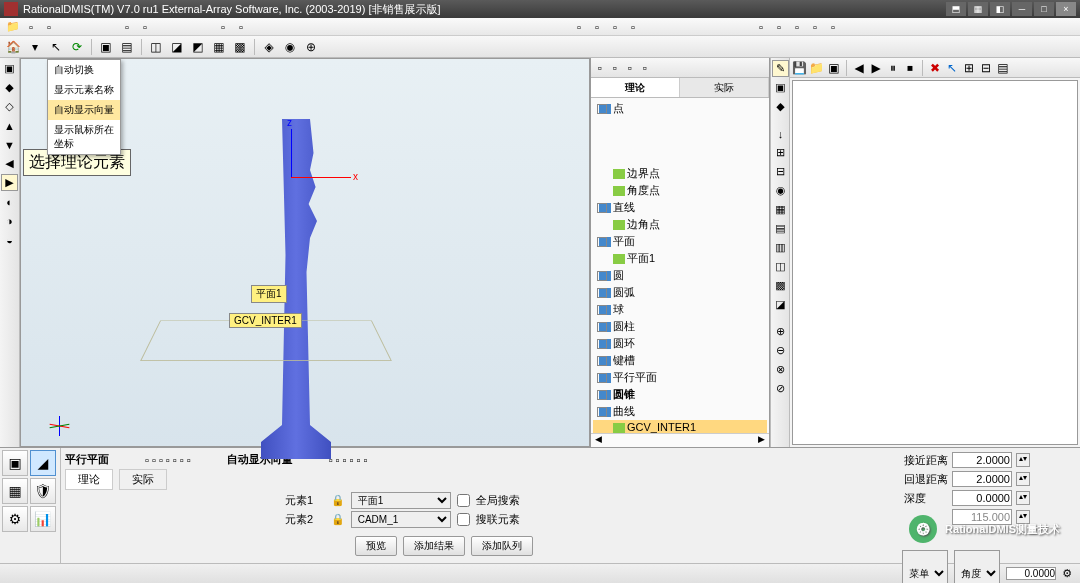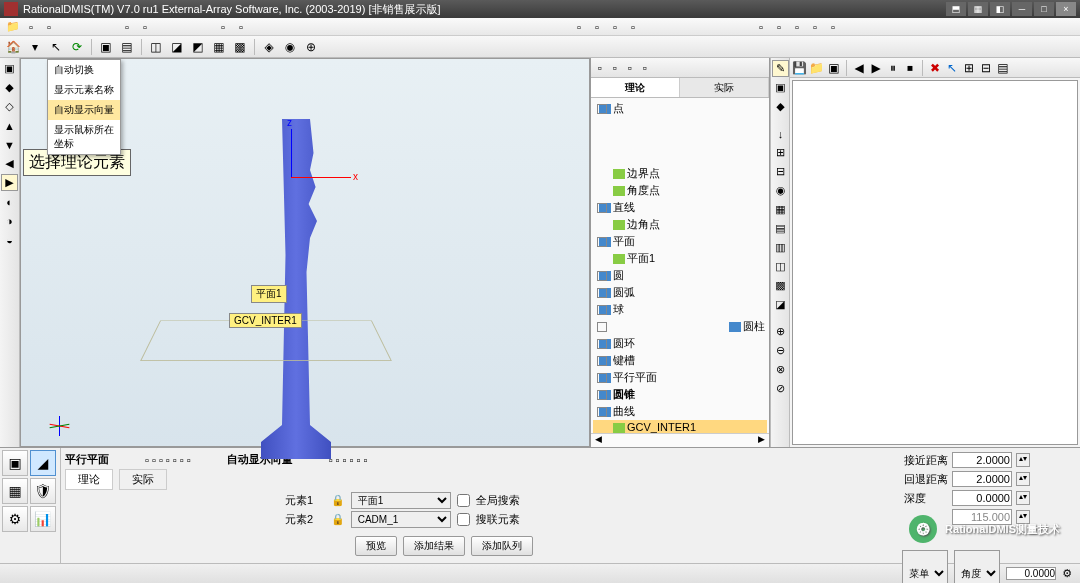--- a/index.html
+++ b/index.html
@@ -173,21 +173,21 @@
         <div class="tn" style="padding-left: 6px;"><span class="ico" style="background:#48c"></span>点</div>
         <div class="tn leaf" style="padding-left: 20px; margin-top: 48px;"><span class="ico" style="background:#8c4"></span>边界点</div>
         <div class="tn leaf" style="padding-left: 20px;"><span class="ico" style="background:#8c4"></span>角度点</div>
         <div class="tn" style="padding-left: 6px;"><span class="ico" style="background:#48c"></span>直线</div>
         <div class="tn leaf" style="padding-left: 20px;"><span class="ico" style="background:#8c4"></span>边角点</div>
         <div class="tn" style="padding-left: 6px;"><span class="ico" style="background:#48c"></span>平面</div>
         <div class="tn leaf" style="padding-left: 20px;"><span class="ico" style="background:#8c4"></span>平面1</div>
         <div class="tn" style="padding-left: 6px;"><span class="ico" style="background:#48c"></span>圆</div>
         <div class="tn" style="padding-left: 6px;"><span class="ico" style="background:#48c"></span>圆弧</div>
         <div class="tn" style="padding-left: 6px;"><span class="ico" style="background:#48c"></span>球</div>
-        <div class="tn" style="padding-left: 6px; text-align: right;"><span class="ico" style="background:#48c"></span>圆柱</div>
+        <div class="tn" style="padding-left: 6px;"><span class="ico" style="background:#48c"></span>圆柱</div>
         <div class="tn" style="padding-left: 6px;"><span class="ico" style="background:#48c"></span>圆环</div>
         <div class="tn" style="padding-left: 6px;"><span class="ico" style="background:#48c"></span>键槽</div>
         <div class="tn" style="padding-left: 6px;"><span class="ico" style="background:#48c"></span>平行平面</div>
         <div class="tn" style="padding-left: 6px; font-weight: bold;"><span class="ico" style="background:#48c"></span>圆锥</div>
         <div class="tn" style="padding-left: 6px;"><span class="ico" style="background:#48c"></span>曲线</div>
         <div class="tn sel leaf" style="padding-left: 20px;"><span class="ico" style="background:#8c4"></span>GCV_INTER1</div>
         <div class="tn" style="padding-left: 6px;"><span class="ico" style="background:#48c"></span>曲面</div>
         <div class="tn" style="padding-left: 6px;"><span class="ico" style="background:#48c"></span>正多边形</div>
       </div>
     <div style="height:14px;border-top:1px solid #ccc;display:flex">

